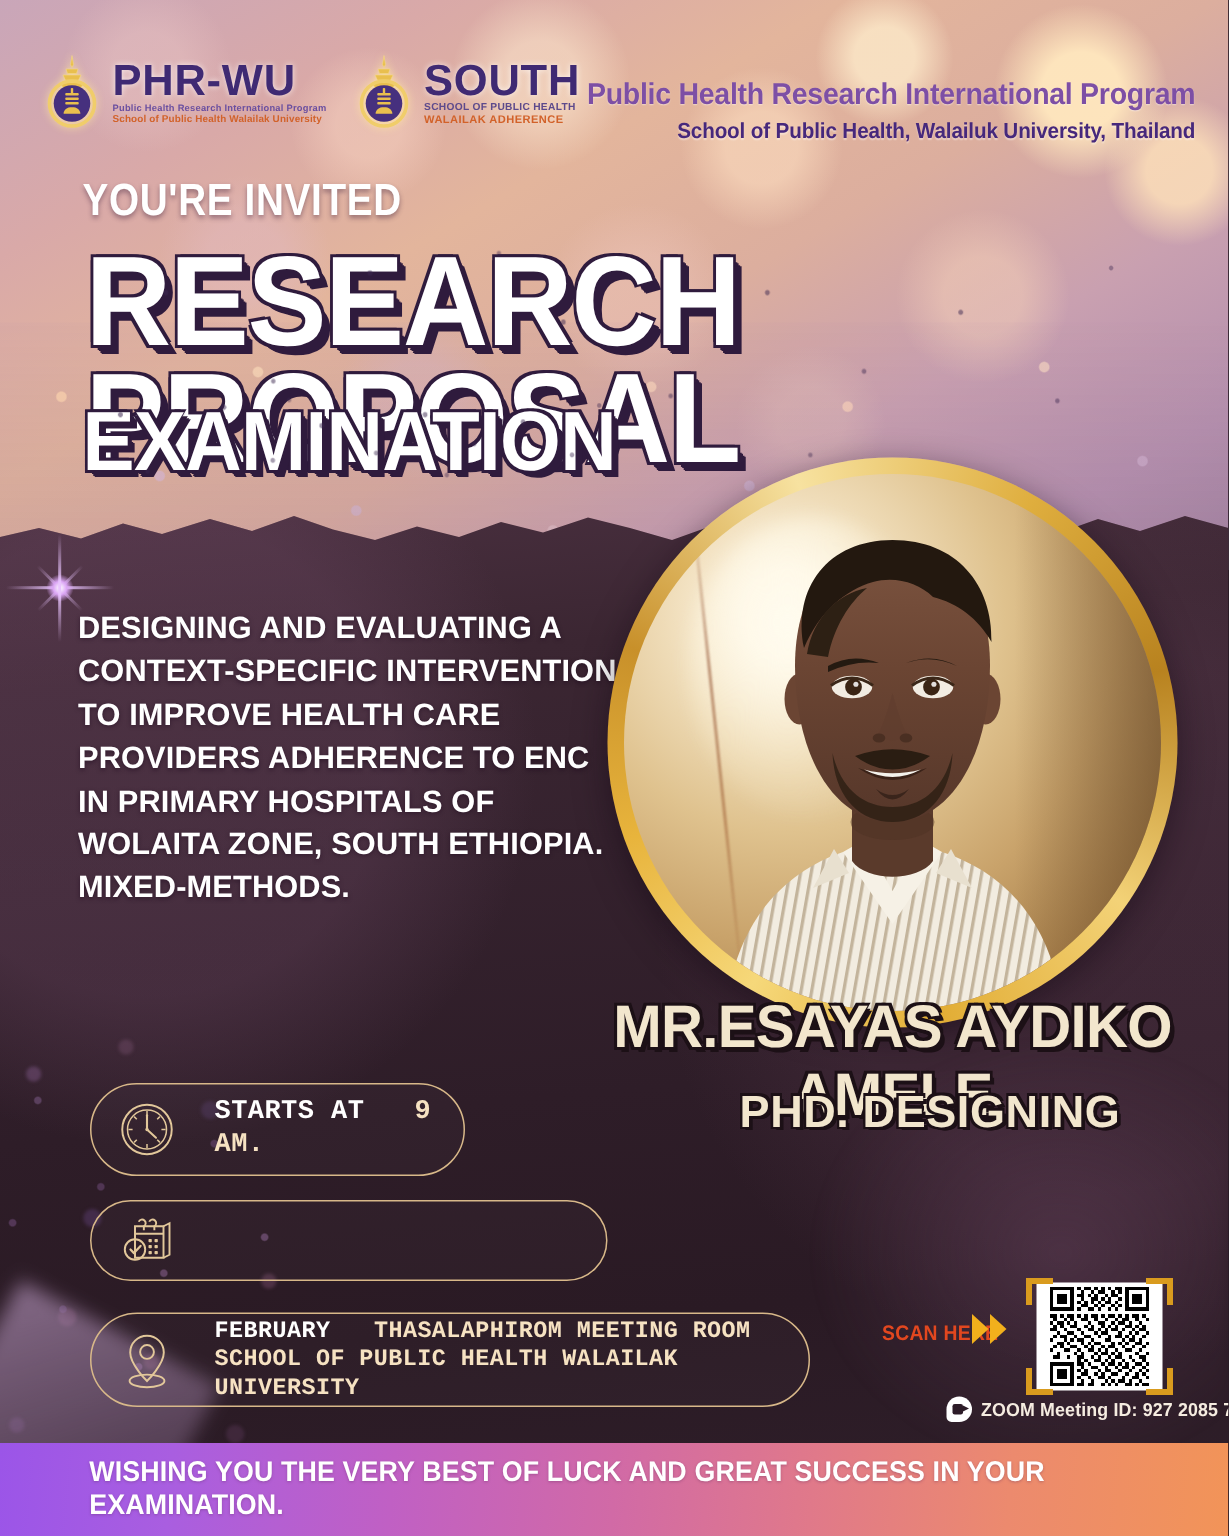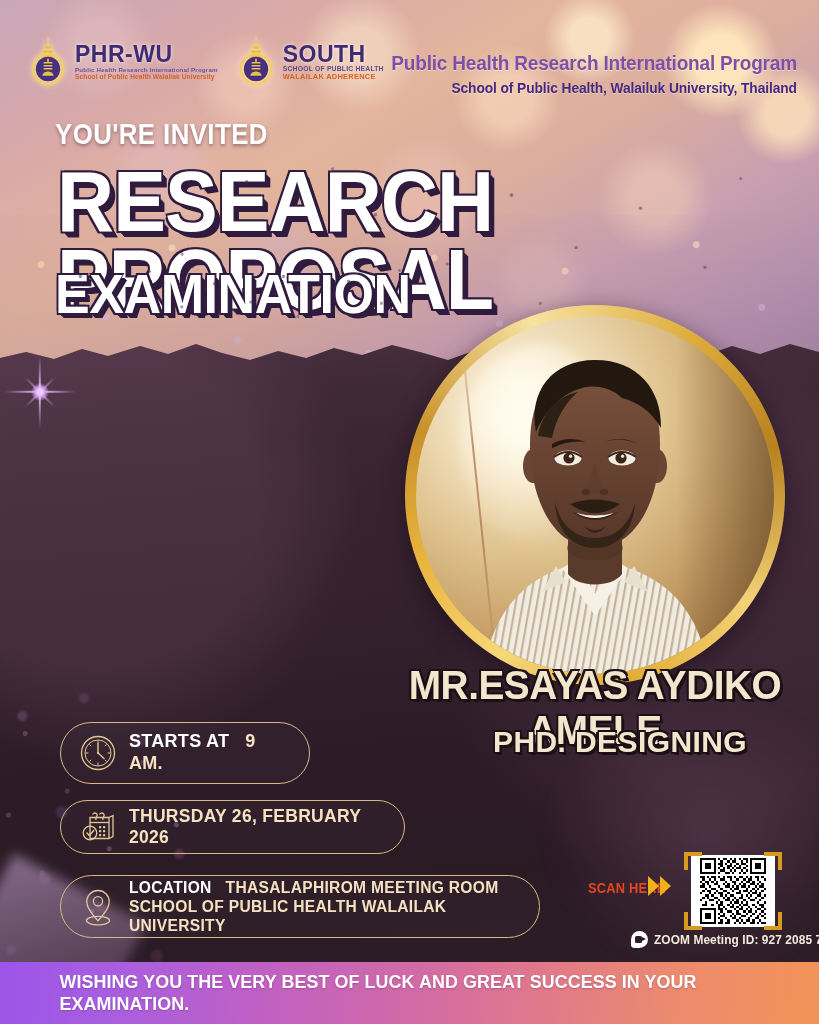--- a/index.html
+++ b/index.html
@@ -135,21 +135,21 @@
   .sparkle-d1 { transform:translate(-50%,-50%) rotate(45deg); }
   .sparkle-d2 { transform:translate(-50%,-50%) rotate(-45deg); }
 
   
   .logos { position:absolute; left:26px; top:36px; display:flex; align-items:center; gap:16px; }
   .logo-unit { display:flex; align-items:center; gap:5px; }
   .crest { position:relative; width:44px; height:52px; flex:none; }
   .crest svg { display:block; filter:drop-shadow(0 0 3px rgba(255,230,160,.9)); }
   .logo-text { line-height:1; }
   .logo-acronym {
-    font-size:23px; font-weight:800; letter-spacing:.5px; color:#3f2a73;
+    font-size:29px; font-weight:800; letter-spacing:.5px; color:#3f2a73;
     font-family:"Liberation Sans", sans-serif;
     text-shadow:0 0 4px rgba(255,255,255,.75);
   }
   .logo-sub1 { font-size:6.2px; font-weight:700; color:#6a4fa0; letter-spacing:.18px; margin-top:1px; }
   .logo-sub2 { font-size:6.6px; font-weight:800; color:#d2622a; letter-spacing:.1px; margin-top:.5px; }
   .logo-sub2b { font-size:7.4px; font-weight:800; color:#d2622a; letter-spacing:.3px; }
   .logo-sub1b { font-size:6.8px; font-weight:700; color:#5d4a8c; letter-spacing:.2px; }
 
   .header-right {
     position:absolute; right:22px; top:52px; text-align:right;
@@ -320,22 +320,22 @@
     display:flex; align-items:center;
     padding:0 18px;
     background:rgba(255,255,255,.02);
   }
   .pill .ic { flex:none; display:flex; align-items:center; justify-content:center; }
   .pill-time     { left:60px; top:722px; width:250px; height:62px; }
   .pill-date     { left:60px; top:800px; width:345px; height:54px; }
   .pill-location { left:60px; top:875px; width:480px; height:63px; }
 
   .pill-txt {
-    margin-left:12px;
-    font-size:17px; font-weight:800; letter-spacing:.3px; line-height:1.22;
+    margin-left:26px;
+    font-size:17px; font-weight:800; letter-spacing:.3px; line-height:1.22;font-family:Liberation Mono, monospace;
   }
   .t-white { color:#ffffff; }
   .t-cream { color:#f6e2c2; }
   .pill-time .pill-txt { font-size:18px; }
   .pill-date .pill-txt { font-size:17.5px; color:#f6e2c2; }
   .pill-location .pill-txt { font-size:15.6px; }
 
   
   .scan-here {
     position:absolute; left:588px; top:880px;
@@ -478,20 +478,21 @@
 
   <div class="header-right">
     <div class="hdr-line1">Public Health Research International Program</div>
     <div class="hdr-line2">School of Public Health, Walailuk University, Thailand</div>
   </div>
 
   <div class="invited">YOU'RE INVITED</div>
   <div class="title-main grunge">RESEARCH PROPOSAL</div>
   <div class="title-sub grunge">EXAMINATION</div>
 
+  <div class="abstract">DESIGNING AND EVALUATING A CONTEXT-SPECIFIC INTERVENTION TO IMPROVE HEALTH CARE PROVIDERS ADHERENCE TO ENC IN PRIMARY HOSPITALS OF WOLAITA ZONE, SOUTH ETHIOPIA. MIXED-METHODS.</div>
 
   <div class="portrait-wrap">
     <div class="portrait-ring"></div>
     <div class="portrait-inner">
       <div class="sphere-highlight"></div>
       <div class="sphere-seam"></div>
       <div class="sphere-shade-r"></div>
 
       <div class="person">
         <svg viewBox="0 0 358 358" xmlns="http://www.w3.org/2000/svg">
@@ -607,35 +608,34 @@
         <g fill="#e2c79a">
           <rect x="20" y="17" width="2.2" height="2.2" rx=".5"></rect>
           <rect x="24" y="17" width="2.2" height="2.2" rx=".5"></rect>
           <rect x="20" y="21" width="2.2" height="2.2" rx=".5"></rect>
           <rect x="24" y="21" width="2.2" height="2.2" rx=".5"></rect>
           <rect x="20" y="25" width="2.2" height="2.2" rx=".5"></rect>
           <rect x="24" y="25" width="2.2" height="2.2" rx=".5"></rect>
         </g>
       </svg>
     </span>
-    <span class="pill-txt">THURSDAY 26, FEBRUARY 2026</span>
   </div>
 
   <div class="pill pill-location">
     <span class="ic">
       <svg width="38" height="42" viewBox="0 0 38 42" xmlns="http://www.w3.org/2000/svg">
         <g fill="none" stroke="#e2c79a" stroke-width="1.3">
           <path d="M19 4.5 c-6.2 0-11.2 5-11.2 11.2 c0 8 11.2 19 11.2 19 s11.2 -11 11.2 -19 c0 -6.2 -5 -11.2 -11.2 -11.2 z"></path>
           <circle cx="19" cy="15.3" r="4.6"></circle>
           <ellipse cx="19" cy="34.6" rx="11.6" ry="4.2"></ellipse>
         </g>
       </svg>
     </span>
     <span class="pill-txt">
-      <span class="t-white">LOCATION</span>
+      <span class="t-white">FEBRUARY</span>
       <span>&nbsp;</span>
       <span class="t-cream">THASALAPHIROM MEETING ROOM</span>
       <br>
       <span class="t-cream">SCHOOL OF PUBLIC HEALTH  WALAILAK UNIVERSITY</span>
     </span>
   </div>
 
   <div class="scan-here">SCAN HERE</div>
   <div class="chevrons">
     <span class="chev"></span>

